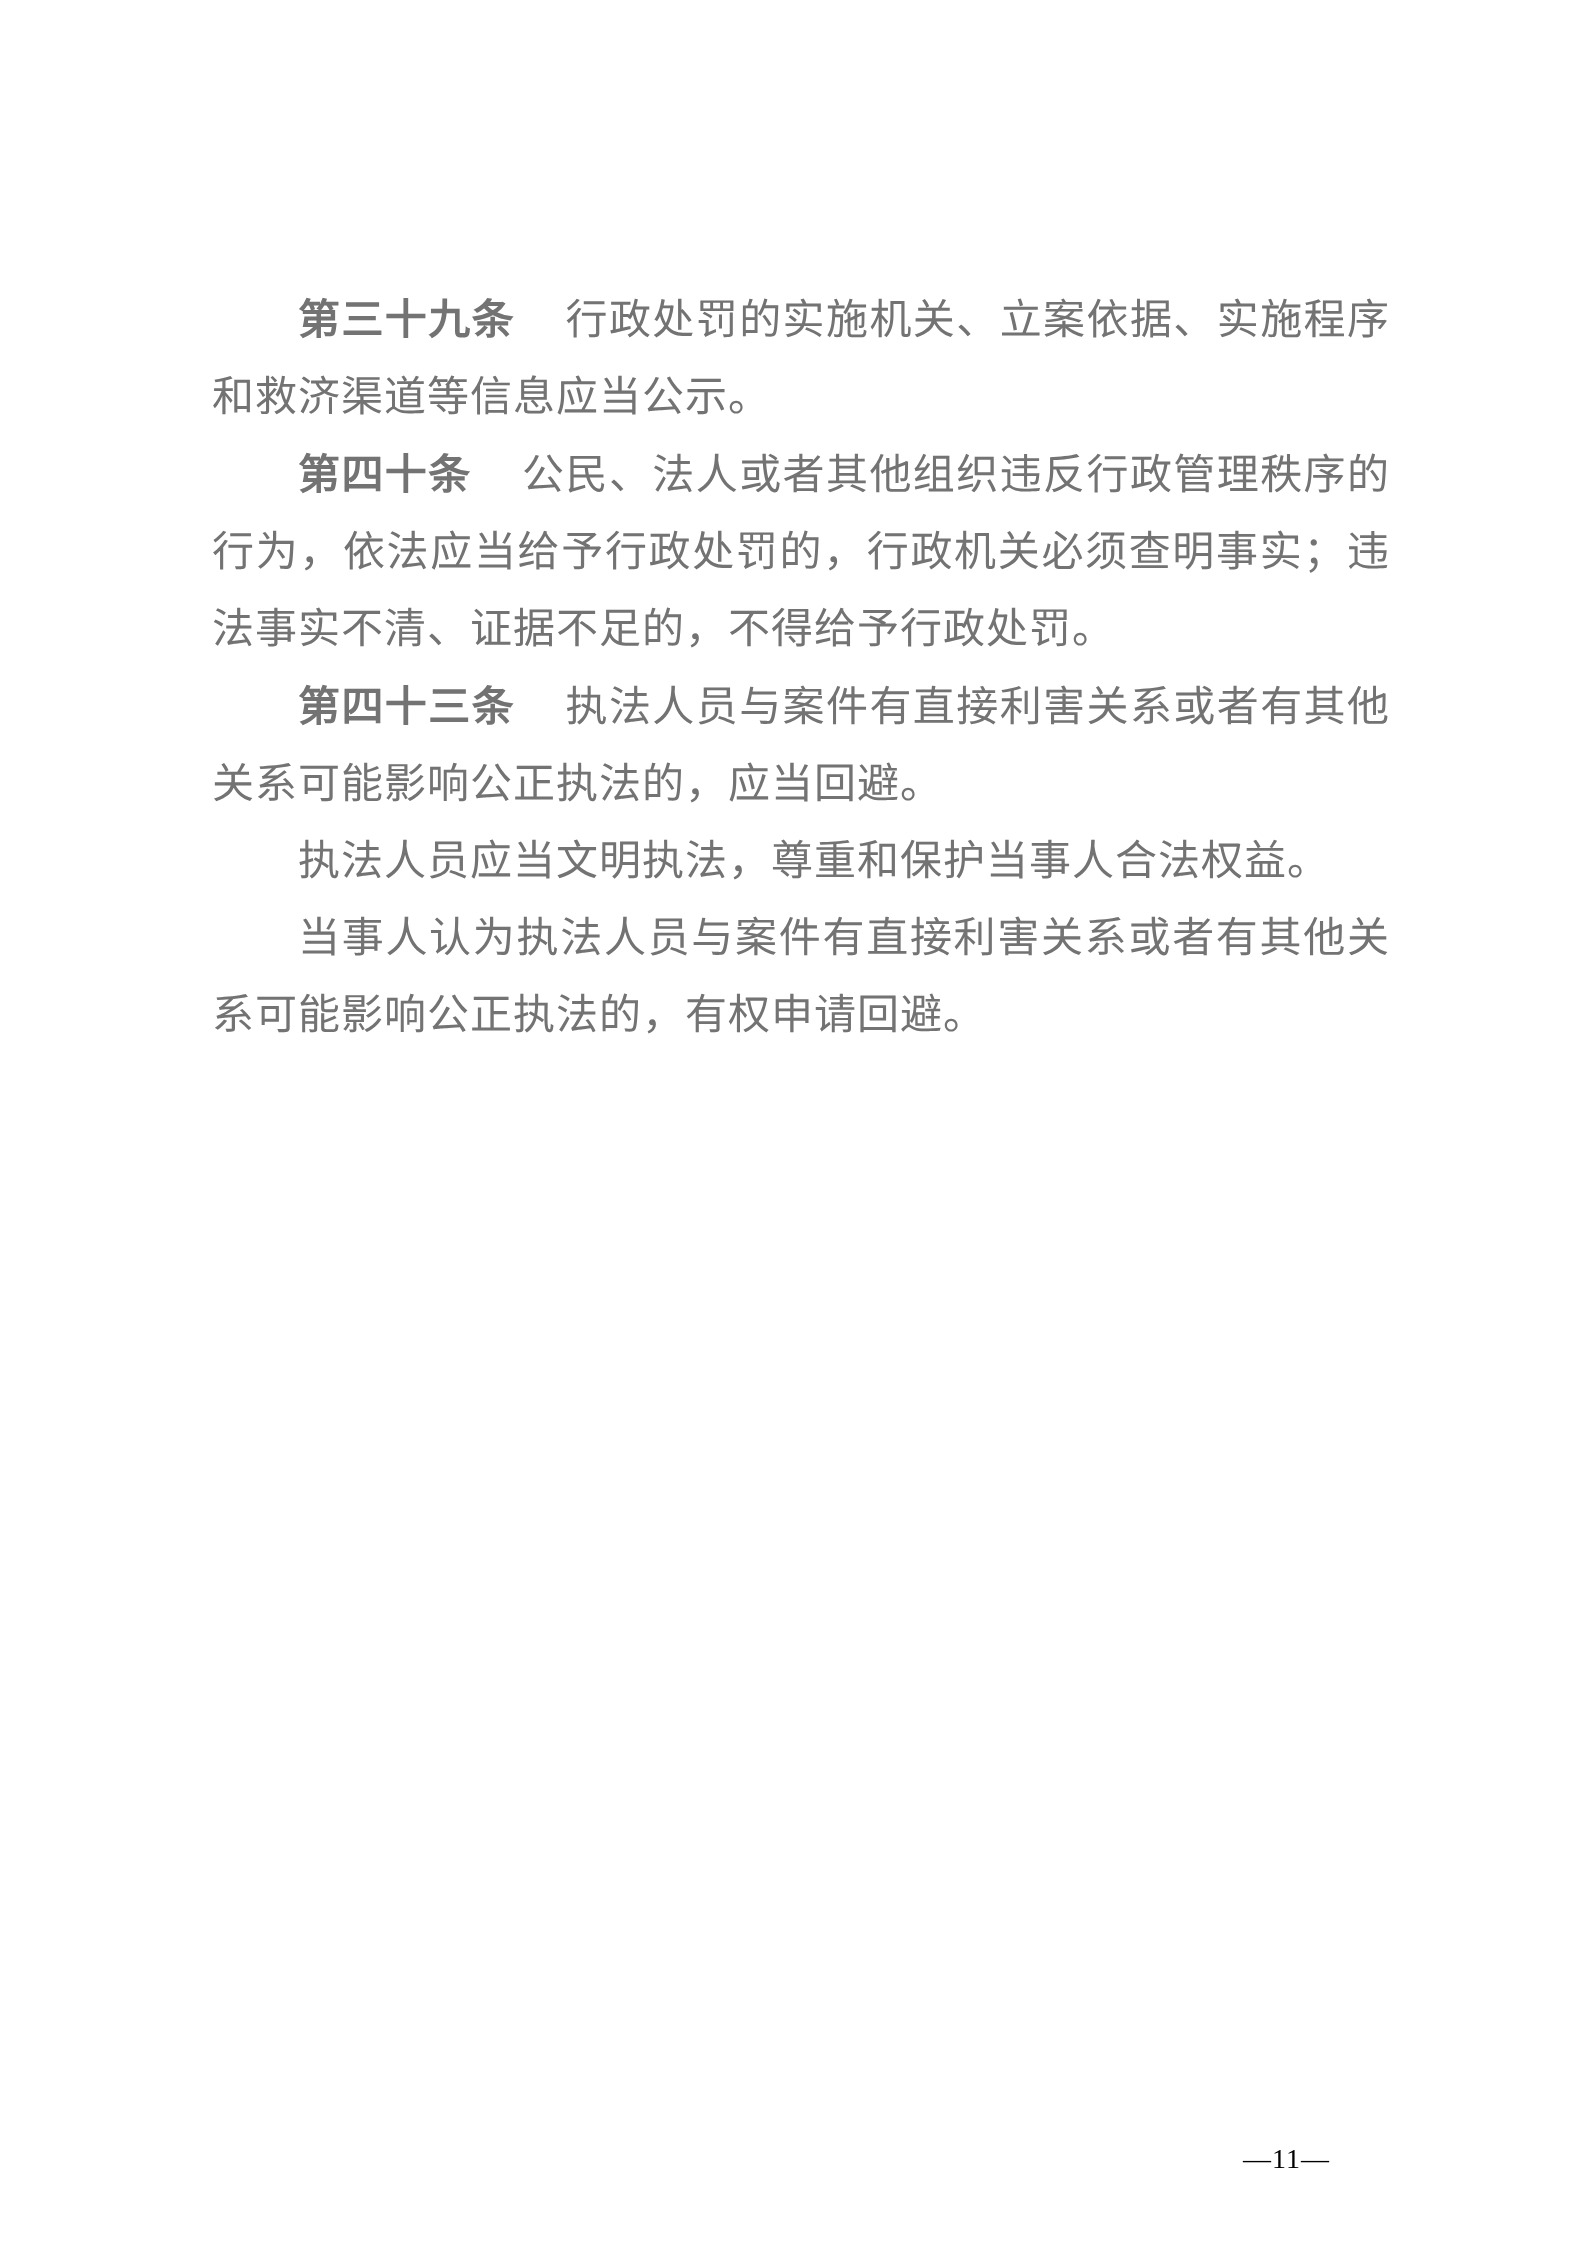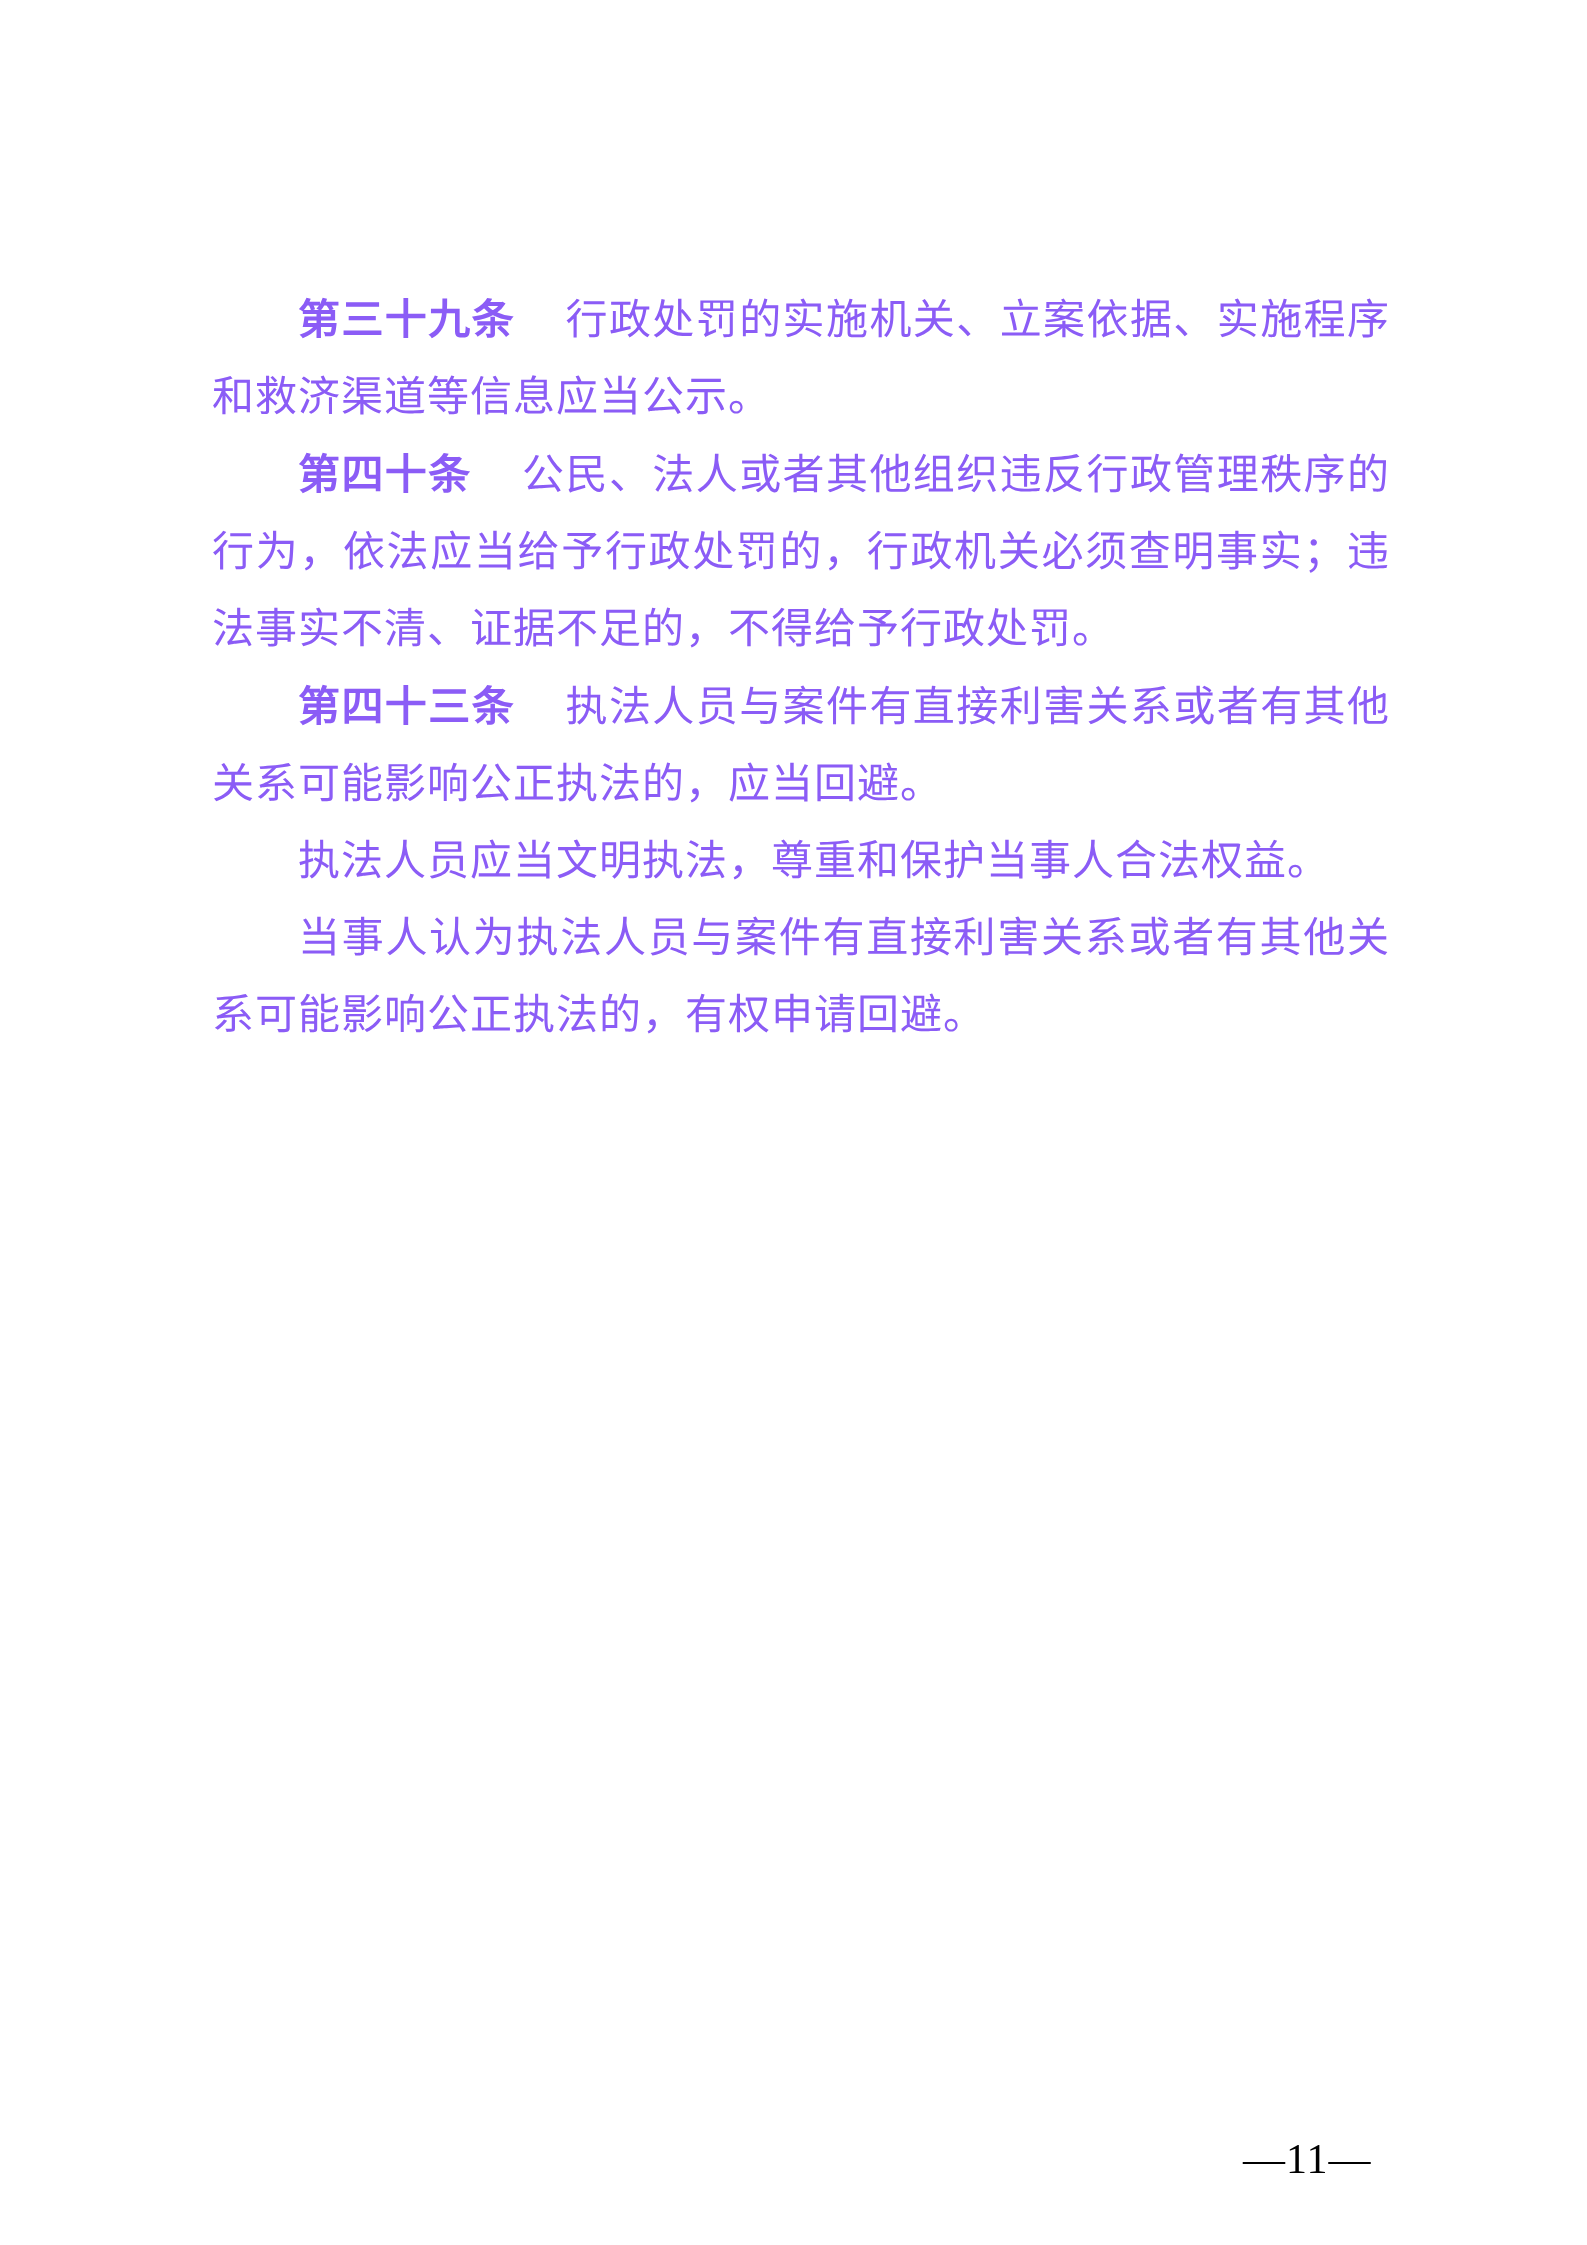--- a/index.html
+++ b/index.html
@@ -20,39 +20,39 @@
     left: 212px;
     top: 281px;
     width: 1178px;
   }
   .para {
     margin: 0;
     padding: 0;
     font-size: 42px;
     line-height: 77px;
     font-family: "Liberation Serif", "DejaVu Serif", serif;
-    color: #8b5cf6;
+    color: #737373;
     text-align: justify;
     text-justify: inter-character;
     text-indent: 86px;
     letter-spacing: 1px;
   }
   .article-no {
     font-family: "Liberation Sans", "DejaVu Sans", sans-serif;
     font-weight: 700;
   }
   .num-gap {
     display: inline-block;
     width: 50px;
   }
   .page-number {
     position: absolute;
     left: 1243px;
     top: 2134px;
-    font-size: 42px;
+    font-size: 28px;
     line-height: 50px;
     font-family: "Liberation Serif", "DejaVu Serif", serif;
     color: #000000;
     letter-spacing: 1px;
   }
 </style>
 </head>
 <body>
 
 <div class="doc-page" style="background: rgb(255, 255, 255); color: rgb(0, 0, 0);">

